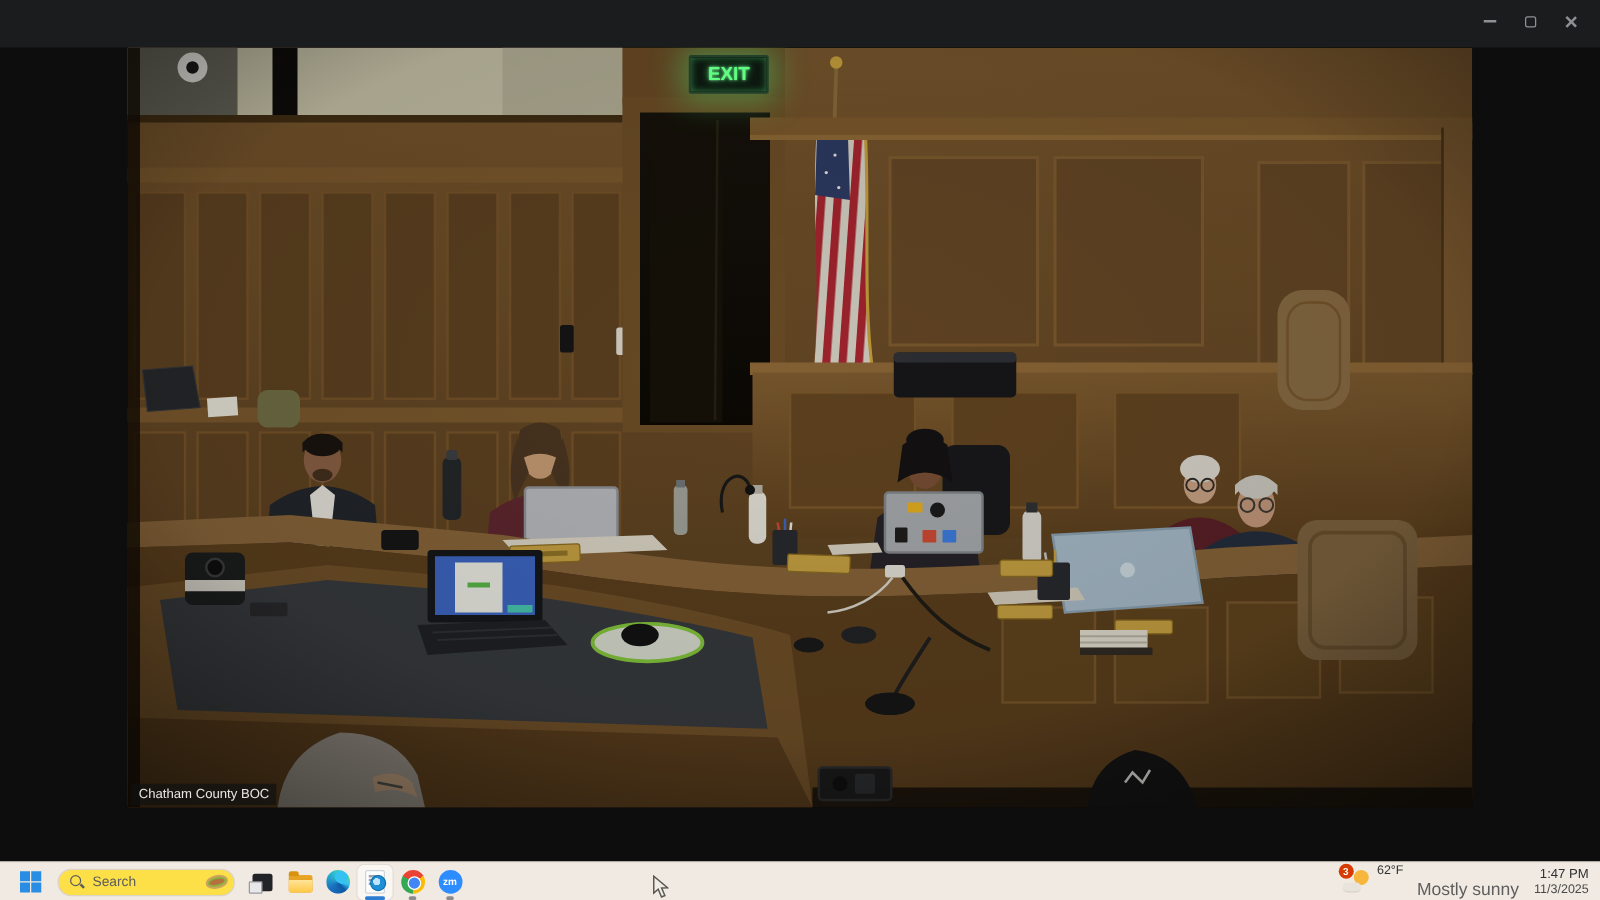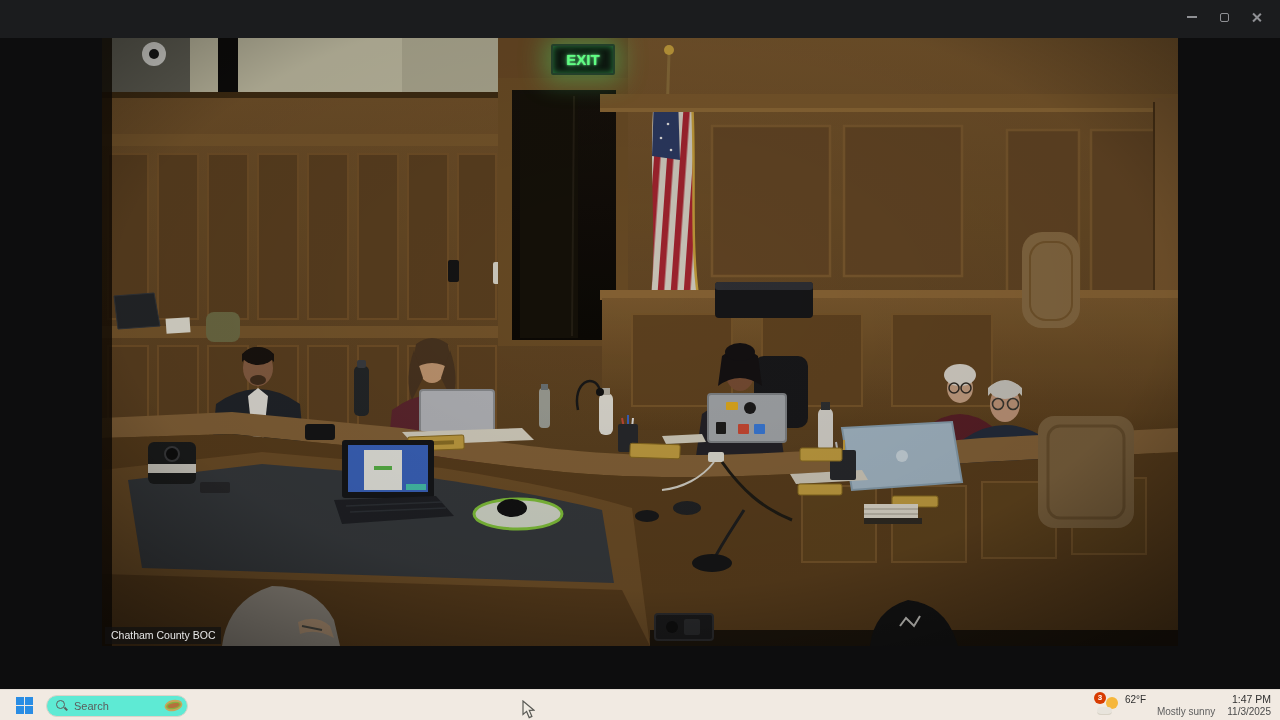--- a/index.html
+++ b/index.html
@@ -33,21 +33,21 @@
 
   
   .taskbar { position:absolute; left:0; top:689px; width:1280px; height:31px;
     background:#f1eae2; border-top:1px solid rgba(0,0,0,0.06); }
   .tb-left { position:absolute; left:10px; top:0; height:31px; display:flex; align-items:center; }
 
   .start-btn { width:28px; height:28px; display:flex; align-items:center; justify-content:center; }
   .win-logo { width:17px; height:17px; display:grid; grid-template-columns:8px 8px; grid-template-rows:8px 8px; gap:1px; }
   .win-logo span { background:#2a8de4; }
 
-  .search-pill { margin-left:8px; width:142px; height:22px; background:#5eead4; border:1px solid #dcd3c9;
+  .search-pill { margin-left:8px; width:142px; height:22px; background:#fde047; border:1px solid #dcd3c9;
     border-radius:11px; display:flex; align-items:center; padding:0 4px 0 9px; }
   .mag { position:relative; width:12px; height:12px; flex:0 0 auto; }
   .mag::before { content:""; position:absolute; left:0; top:0; width:7px; height:7px; border:1.5px solid #5d5d5d; border-radius:50%; }
   .mag::after { content:""; position:absolute; left:8px; top:8px; width:4px; height:1.5px; background:#5d5d5d; transform:rotate(45deg); }
   .search-input { border:0; outline:0; background:transparent; width:78px; margin-left:6px;
     font-size:11px; color:#404040; font-family:"Liberation Sans",sans-serif; }
   .search-input::placeholder { color:#5c5c5c; }
   .bing-img { margin-left:auto; width:19px; height:15px; }
 
   .tb-icons { display:flex; align-items:center; margin-left:8px; gap:2px; }
@@ -85,21 +85,21 @@
 
   .tb-tray { position:absolute; right:9px; top:0; height:31px; display:flex; align-items:center; gap:12px; }
   .weather { display:flex; align-items:center; gap:6px; }
   .weather-icon { position:relative; width:22px; height:20px; }
   .w-sun { position:absolute; right:1px; top:1px; width:12px; height:12px; border-radius:50%; background:#f6b73c; }
   .w-cloud { position:absolute; left:0; bottom:1px; width:15px; height:8px; border-radius:8px; background:#e8e4dc; box-shadow:0 -2px 0 -1px #d8d2c6 inset; }
   .w-badge { position:absolute; left:-3px; top:-4px; width:12px; height:12px; border-radius:50%; background:#d83b01;
     color:#fff; font-size:8px; font-weight:bold; display:flex; align-items:center; justify-content:center; }
   .weather-text { line-height:1.2; }
   .weather-temp { font-size:10px; color:#303030; }
-  .weather-cond { font-size:10px; color:#5e5e5e;padding-left:32px; }
+  .weather-cond { font-size:14px; color:#5e5e5e;padding-left:32px; }
   .clock { text-align:right; line-height:1.2; }
   .clock-time { font-size:10.5px; color:#303030; }
   .clock-date { font-size:10px; color:#4a4a4a; }
 
   .cursor { position:absolute; left:522px; top:700px; width:13px; height:19px; pointer-events:none; }
 </style>
 </head>
 <body>
 
 <div class="screen">
@@ -421,20 +421,47 @@
       </div>
       <div class="search-pill">
         <span class="mag"></span>
         <input class="search-input" type="text" placeholder="Search" style="">
         <svg class="bing-img" viewBox="0 0 19 15">
           <ellipse cx="9.5" cy="7.5" rx="9" ry="5.5" fill="#c9a45c" transform="rotate(-12 9.5 7.5)"></ellipse>
           <ellipse cx="9.5" cy="7.5" rx="7.5" ry="3.6" fill="#87b03f" transform="rotate(-12 9.5 7.5)"></ellipse>
           <ellipse cx="9.5" cy="7.5" rx="6" ry="2.2" fill="#b5703d" transform="rotate(-12 9.5 7.5)"></ellipse>
         </svg>
       </div>
+      <div class="tb-icons">
+        <div class="tb-app">
+          <span class="icon-taskview"></span>
+        </div>
+        <div class="tb-app">
+          <span class="icon-folder"></span>
+        </div>
+        <div class="tb-app">
+          <span class="icon-edge"></span>
+        </div>
+        <div class="tb-app active">
+          <span class="icon-docviewer">
+              <i></i>
+              <i></i>
+              <i></i>
+            </span>
+          <span class="run-bar"></span>
+        </div>
+        <div class="tb-app">
+          <span class="icon-chrome"></span>
+          <span class="run-dot"></span>
+        </div>
+        <div class="tb-app">
+          <span class="icon-zoom">zm</span>
+          <span class="run-dot"></span>
+        </div>
+      </div>
     </div>
 
     <div class="tb-tray">
       <div class="weather">
         <div class="weather-icon">
           <span class="w-sun"></span>
             <span class="w-cloud"></span>
           <span class="w-badge">3</span>
         </div>
         <div class="weather-text">

